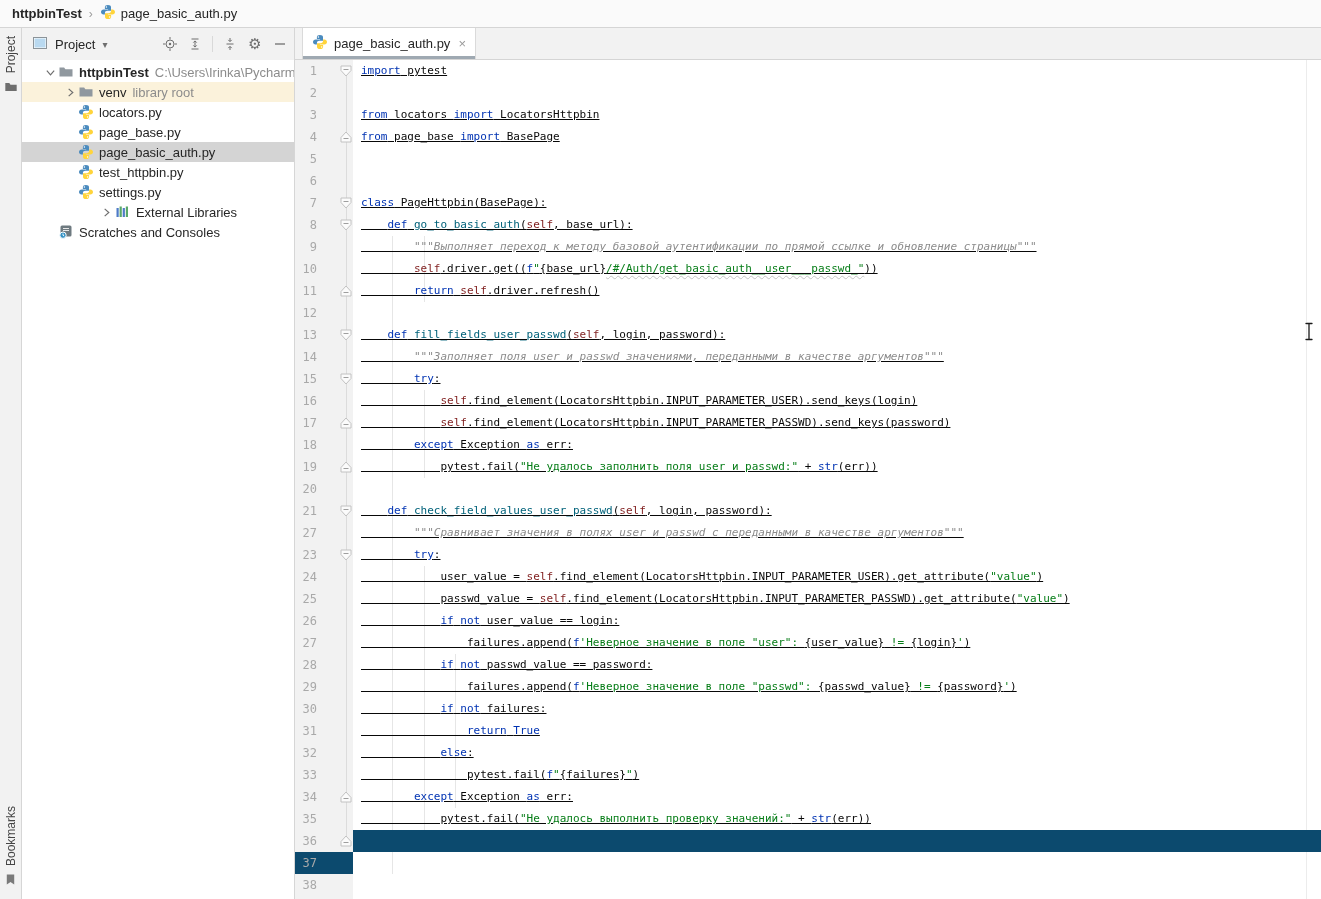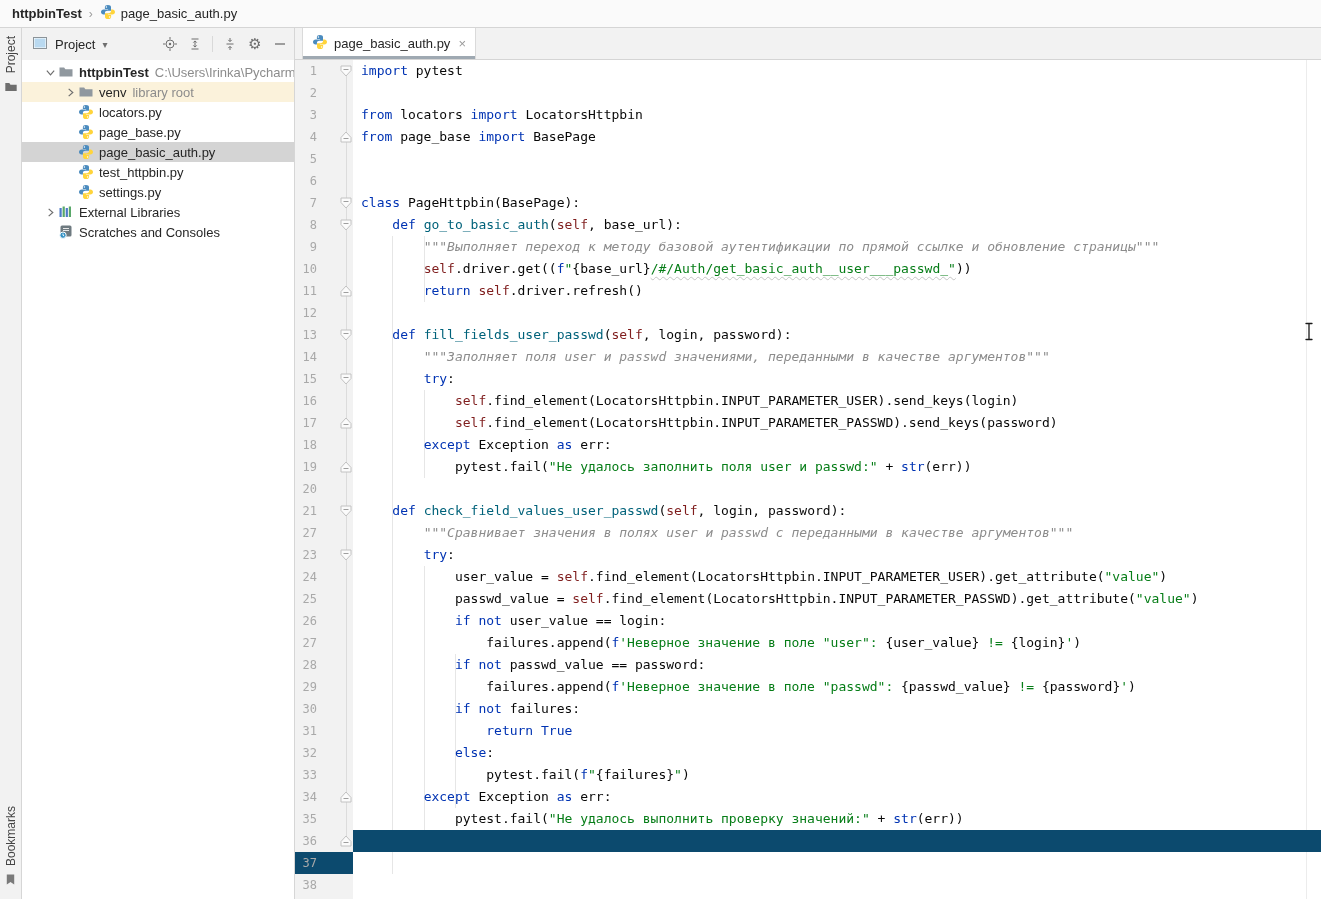--- a/index.html
+++ b/index.html
@@ -63,22 +63,22 @@
   .editor-body { flex:1; display:flex; position:relative; min-height:0; }
   .gutter { width:58px; flex:none; background:#f2f2f2; position:relative; }
   .gutter-row { height:22px; position:relative; }
   .gutter-num { position:absolute; left:0; top:0; width:22px; height:22px; line-height:22px;
     text-align:right; font-family:"DejaVu Sans Mono", monospace; font-size:12px; color:#a9a9a9; }
   .fold-box { position:absolute; right:1px; top:5px; width:12px; height:12px; }
   .fold-line { position:absolute; right:6px; top:12px; width:1px; height:764px; background:#dcdcdc; }
 
   .code { flex:1; position:relative; background:#fff; overflow:hidden; }
   .code-row { height:22px; line-height:22px; white-space:pre;
-    font-family:"DejaVu Sans Mono", monospace; font-size:13px; color:#080808;
-    padding-left:8px; position:relative; z-index:1; }
+    font-family:"DejaVu Sans Mono", monospace; font-size:11px; color:#080808;
+    padding-left:8px; position:relative; z-index:1;text-decoration:underline; }
   .hl-row { background:#0c4a6e; }
   .guide { position:absolute; width:1px; background:#e6e6e6; z-index:0; }
   .right-track { position:absolute; top:0; bottom:0; right:14px; width:1px; background:#ececec; }
 
   .tk-k  { color:#0033b3; }
   .tk-fn { color:#00627a; }
   .tk-sf { color:#7f1d1d; }
   .tk-s  { color:#067d17; }
   .tk-sq { color:#067d17; text-decoration:underline wavy #c4c4c4 1px; text-underline-offset:3px; }
   .tk-d  { color:#8c8c8c; font-style:italic; }
@@ -249,21 +249,21 @@
           <span class="icn">
             <svg width="16" height="16" viewBox="0 0 16 16">
               <path fill="#4b8bbe" d="M7.9 1c-2 0-3 .9-3 2.1V5h3.2v.6H3.6C2.1 5.6 1 6.6 1 8.1s1.1 2.5 2.6 2.5h1.3V8.9c0-1.3 1.2-2.2 2.5-2.2H11V3.1C11 1.9 9.9 1 7.9 1z"></path>
               <path fill="#ffd43b" d="M8.1 15c2 0 3-.9 3-2.1V11H7.9v-.6h4.5c1.5 0 2.6-1 2.6-2.5s-1.1-2.5-2.6-2.5h-1.3v1.7c0 1.3-1.2 2.2-2.5 2.2H5v3.6C5 14.1 6.1 15 8.1 15z"></path>
               <circle cx="6.4" cy="3.1" r=".75" fill="#fff"></circle>
               <circle cx="9.6" cy="12.9" r=".75" fill="#fff"></circle>
             </svg>
           </span>
           <span>settings.py</span>
         </div>
-        <div class="tree-row" style="padding-left: 20px;">
+        <div class="tree-row" style="padding-left: 20px; justify-content: center;">
           <span class="caret-box">
             <svg width="11" height="11" viewBox="0 0 12 12">
               <path d="M4 2l4.5 4L4 10" stroke="#6e6e6e" stroke-width="1.3" fill="none"></path>
             </svg>
           </span>
           <span class="icn">
             <svg width="16" height="16" viewBox="0 0 16 16">
               <rect x="1.5" y="4" width="2.2" height="9" fill="#4e7bc7"></rect>
               <rect x="4.6" y="2.5" width="2.2" height="10.5" fill="#59a869"></rect>
               <rect x="7.7" y="4" width="2.2" height="9" fill="#4e7bc7"></rect>

